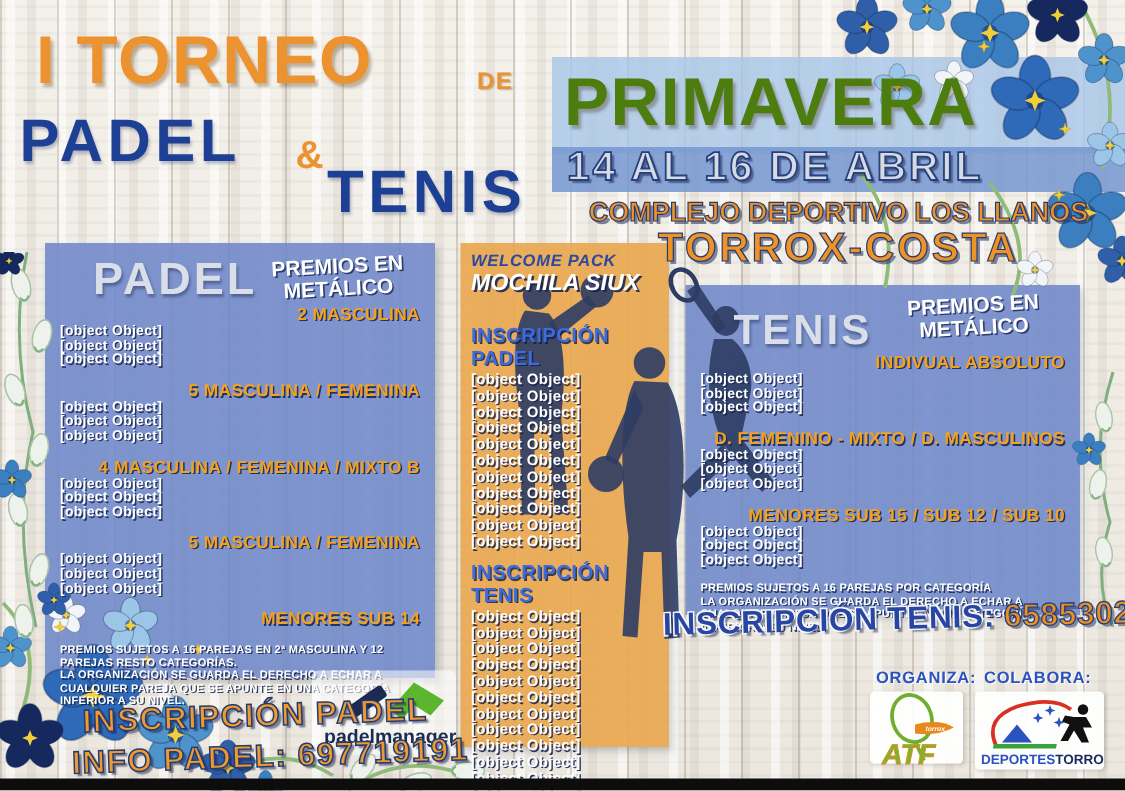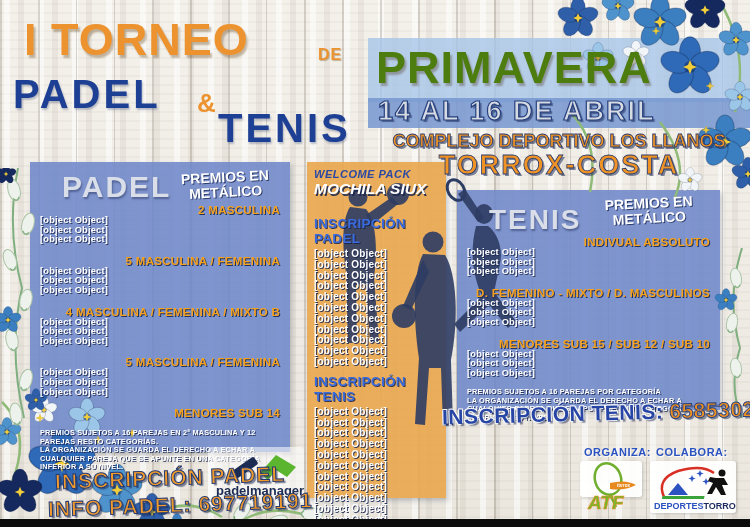--- a/index.html
+++ b/index.html
@@ -77,21 +77,21 @@
 
   .contact-padel{color:#f09a2e;font-weight:900;-webkit-text-stroke:1px #233a72;
     text-shadow:2px 2px 1px rgba(25,38,78,.55);transform:rotate(-2deg);white-space:nowrap;}
   .cp1{left:55px;top:466px;font-size:21px;letter-spacing:1px;}
   .cp2{left:48px;top:493px;font-size:21px;letter-spacing:1px;}
 
   .sponsor-label{font-size:11px;font-weight:900;color:#2a52c0;letter-spacing:.5px;
     text-shadow:1px 1px 0 rgba(255,255,255,.9);}
   .organiza{left:584px;top:446px;} .colabora{left:656px;top:446px;}
   .logo-box{background:rgba(255,255,255,.92);border-radius:3px;box-shadow:1px 1px 3px rgba(80,80,80,.25);}
-  .atf-box{left:580px;top:461px;width:62px;height:36px;}
+  .atf-box{left:580px;top:461px;width:62px;height:48px;}
   .dt-box{left:650px;top:461px;width:86px;height:52px;}
   .pm-box{left:208px;top:447px;width:96px;height:56px;}
 
   .blackbar{left:0;top:519px;width:750px;height:8px;background:#0d0d0d;}
 </style>
 </head>
 <body>
 
 <div class="poster">
   <div class="wood abs"></div>

